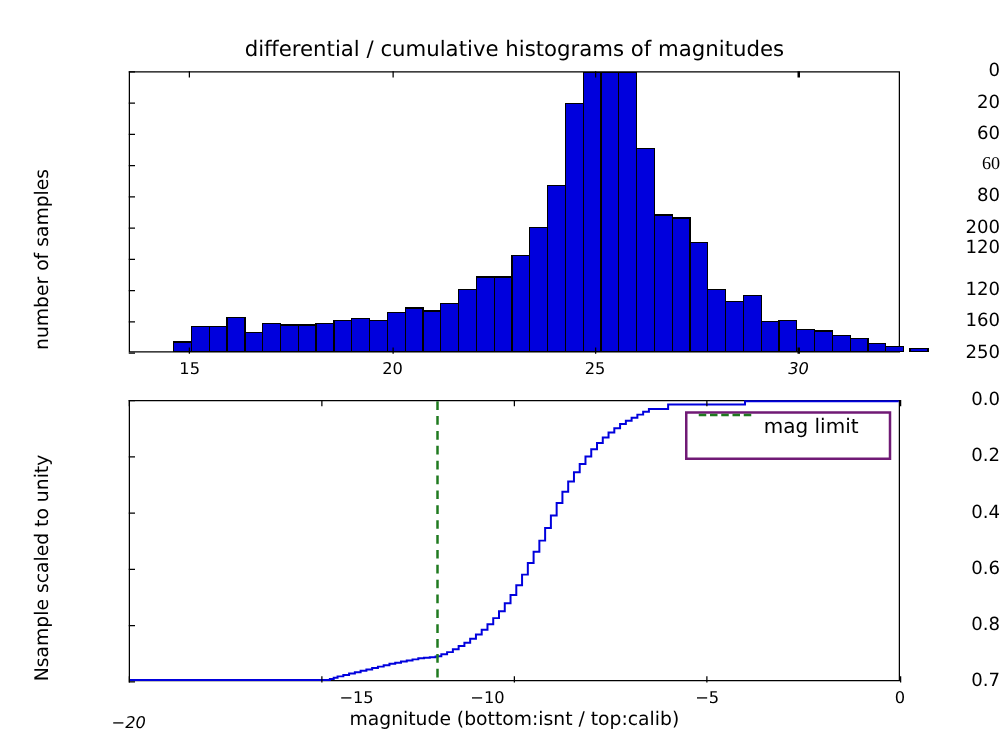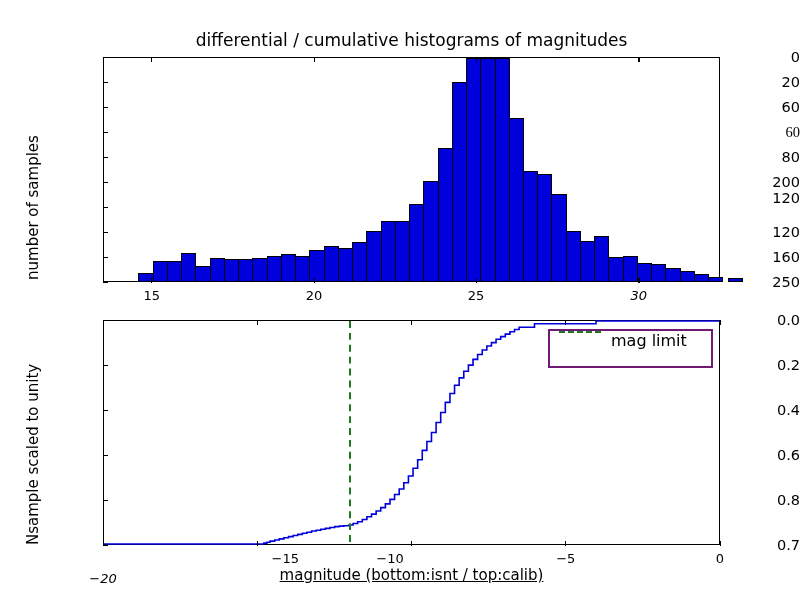--- a/index.html
+++ b/index.html
@@ -175,20 +175,20 @@
       <div class="tickmark" style="left:411px;top:541px;width:1.2px;height:5px;"></div>
       <div class="tickmark" style="left:411px;top:320px;width:1.2px;height:5px;"></div>
       <div class="xtick" style="left:565.75px;top:551px;">−5</div>
       <div class="tickmark" style="left:565.25px;top:541px;width:1.2px;height:5px;"></div>
       <div class="tickmark" style="left:565.25px;top:320px;width:1.2px;height:5px;"></div>
       <div class="xtick" style="left:720px;top:551px;">0</div>
       <div class="tickmark" style="left:719.5px;top:541px;width:1.2px;height:5px;"></div>
       <div class="tickmark" style="left:719.5px;top:320px;width:1.2px;height:5px;"></div>
     </div>
   <div class="ylabel" id="ylabel-bot" style="left:24px;top:545px;">Nsample scaled to unity</div>
-  <div class="xlabel" id="xlabel-bot" style="top:566px;text-decoration:underline;">magnitude (bottom:isnt / top:calib)</div>
+  <div class="xlabel" id="xlabel-bot" style="top:566px;">magnitude (bottom:isnt / top:calib)</div>
 
   <div id="legend">
     <span class="legline"></span>
     <span class="legtext">mag limit</span>
   </div>
 
 </div>
 
 </body></html>

